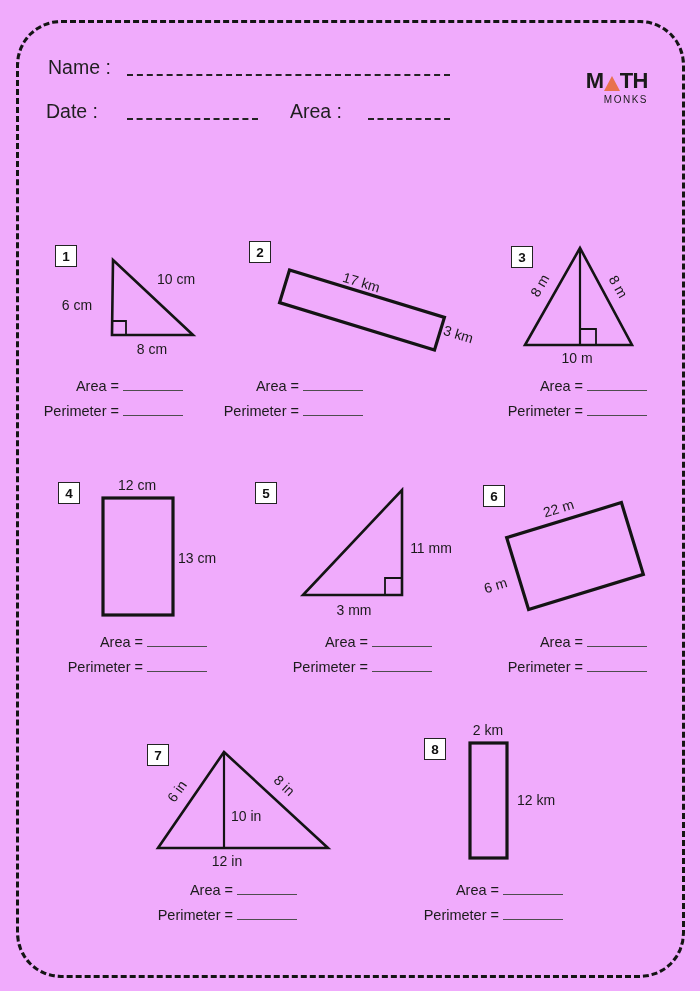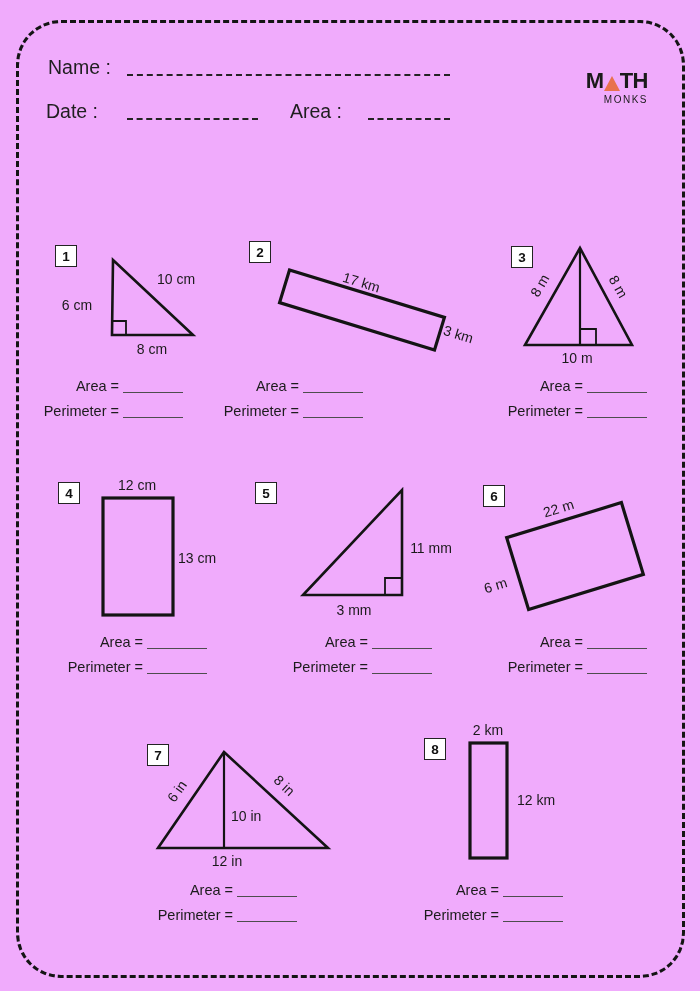--- a/index.html
+++ b/index.html
@@ -33,21 +33,21 @@
   }
   
   svg.shape { position:absolute; overflow:visible; }
   svg.shape text { font-size:14px; fill:#1a1a1a; font-family:"Liberation Sans", sans-serif; }
   svg.shape .outline { fill:none; stroke:#141414; stroke-width:2.6; stroke-linejoin:miter; }
   svg.shape .rect-outline { fill:none; stroke:#141414; stroke-width:3.2; }
   svg.shape .marker { fill:none; stroke:#141414; stroke-width:1.8; }
   svg.shape .altitude { stroke:#141414; stroke-width:2.2; }
   
   .answers { position:absolute; width:143px; }
-  .ans-row { display:flex; justify-content:flex-end; align-items:center; font-size:14.5px; height:16px; margin-bottom:9px; color:#1c1c1c; white-space:nowrap; }
+  .ans-row { display:flex; justify-content:flex-end; align-items:flex-start; font-size:14.5px; height:16px; margin-bottom:9px; color:#1c1c1c; white-space:nowrap; }
   .blank { display:inline-block; width:60px; height:12px; border-bottom:1.7px solid #4d4d4d; margin-left:4px; }
 </style>
 </head>
 <body>
 
 <div class="page">
   <div class="frame"></div>
 
   <div class="hdr-label" style="left:48px; top:56px;">Name :</div>
   <div class="dash-line" style="left:127px; top:74px; width:323px;"></div>

